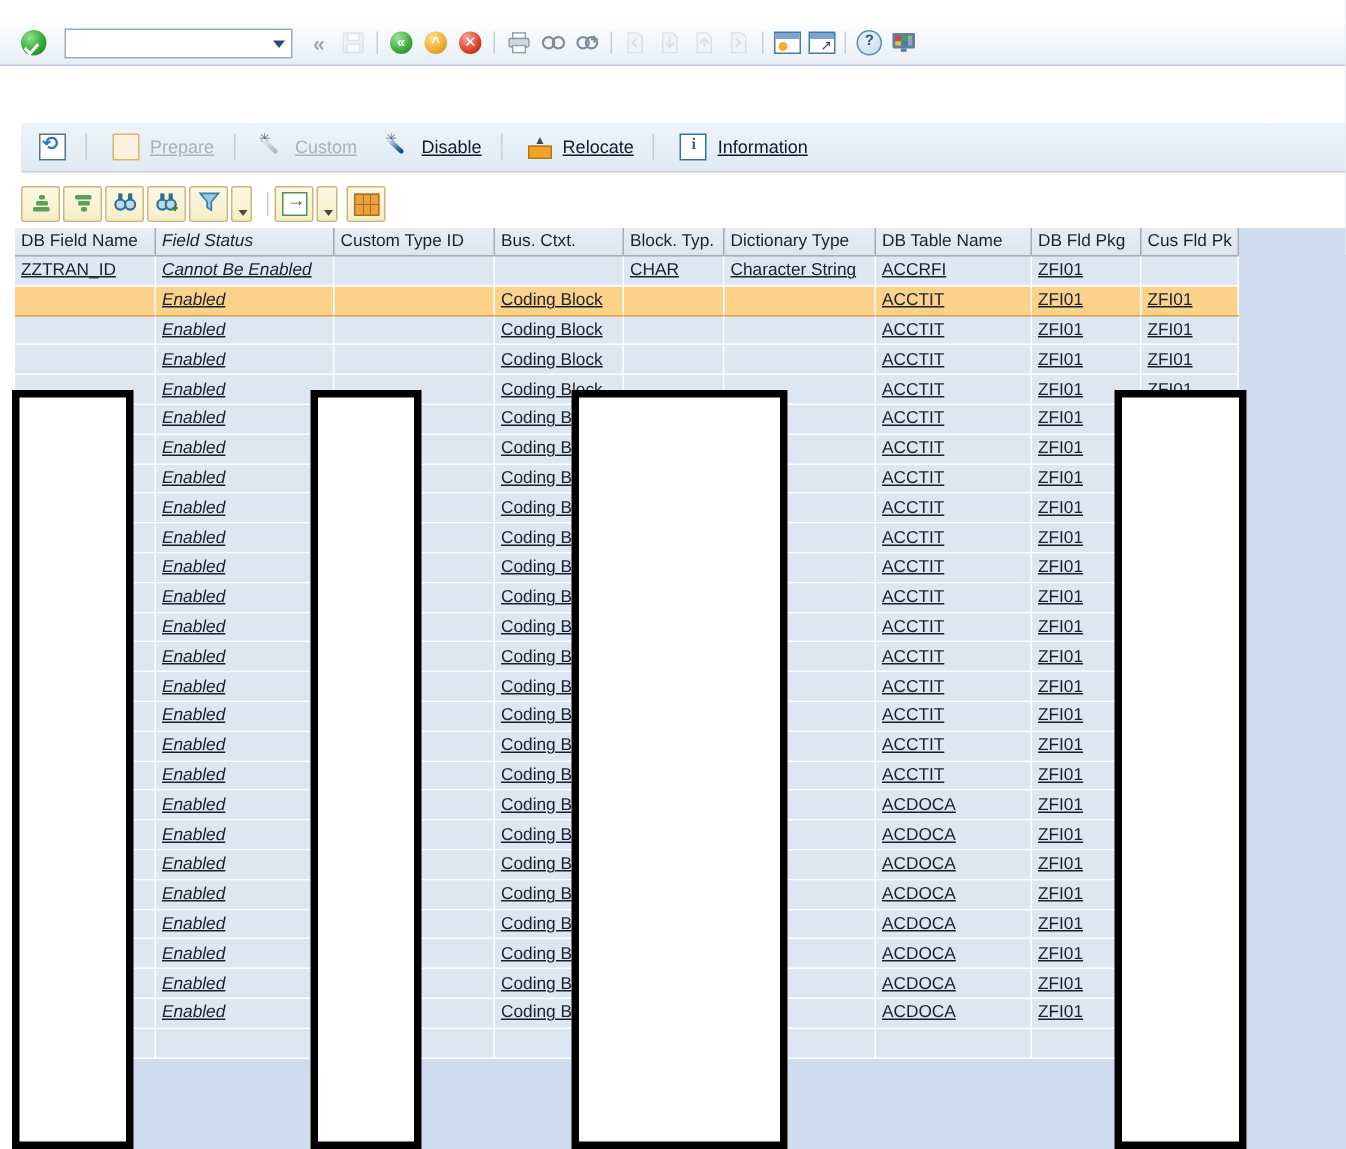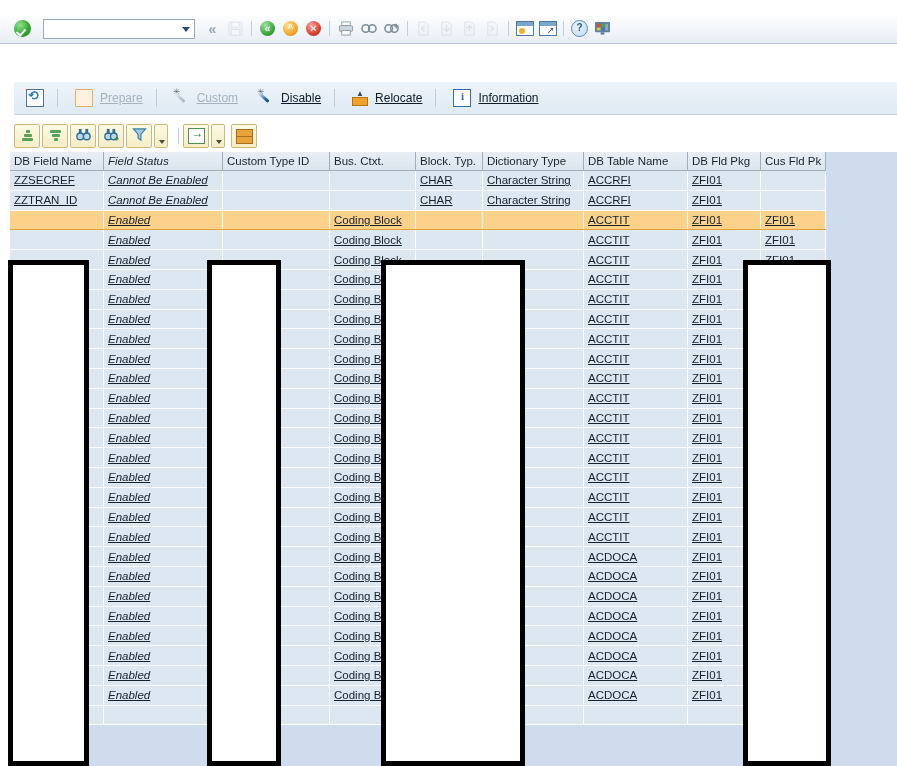--- a/index.html
+++ b/index.html
@@ -407,31 +407,20 @@
           <th class="c3">Bus. Ctxt.</th>
           <th class="c4">Block. Typ.</th>
           <th class="c5">Dictionary Type</th>
           <th class="c6">DB Table Name</th>
           <th class="c7">DB Fld Pkg</th>
           <th class="c8">Cus Fld Pk</th>
         </tr>
       </thead>
       <tbody id="tbody">
           <tr>
-            <td class="c0"><span class="lnk">ZZSECREF</span></td>
-            <td class="c1"><span class="lnk">Cannot Be Enabled</span></td>
-            <td class="c2"></td>
-            <td class="c3"></td>
-            <td class="c4"><span class="lnk">CHAR</span></td>
-            <td class="c5"><span class="lnk">Character String</span></td>
-            <td class="c6"><span class="lnk">ACCRFI</span></td>
-            <td class="c7"><span class="lnk">ZFI01</span></td>
-            <td class="c8"></td>
-          </tr>
-          <tr>
             <td class="c0"><span class="lnk">ZZTRAN_ID</span></td>
             <td class="c1"><span class="lnk">Cannot Be Enabled</span></td>
             <td class="c2"></td>
             <td class="c3"></td>
             <td class="c4"><span class="lnk">CHAR</span></td>
             <td class="c5"><span class="lnk">Character String</span></td>
             <td class="c6"><span class="lnk">ACCRFI</span></td>
             <td class="c7"><span class="lnk">ZFI01</span></td>
             <td class="c8"></td>
           </tr>

